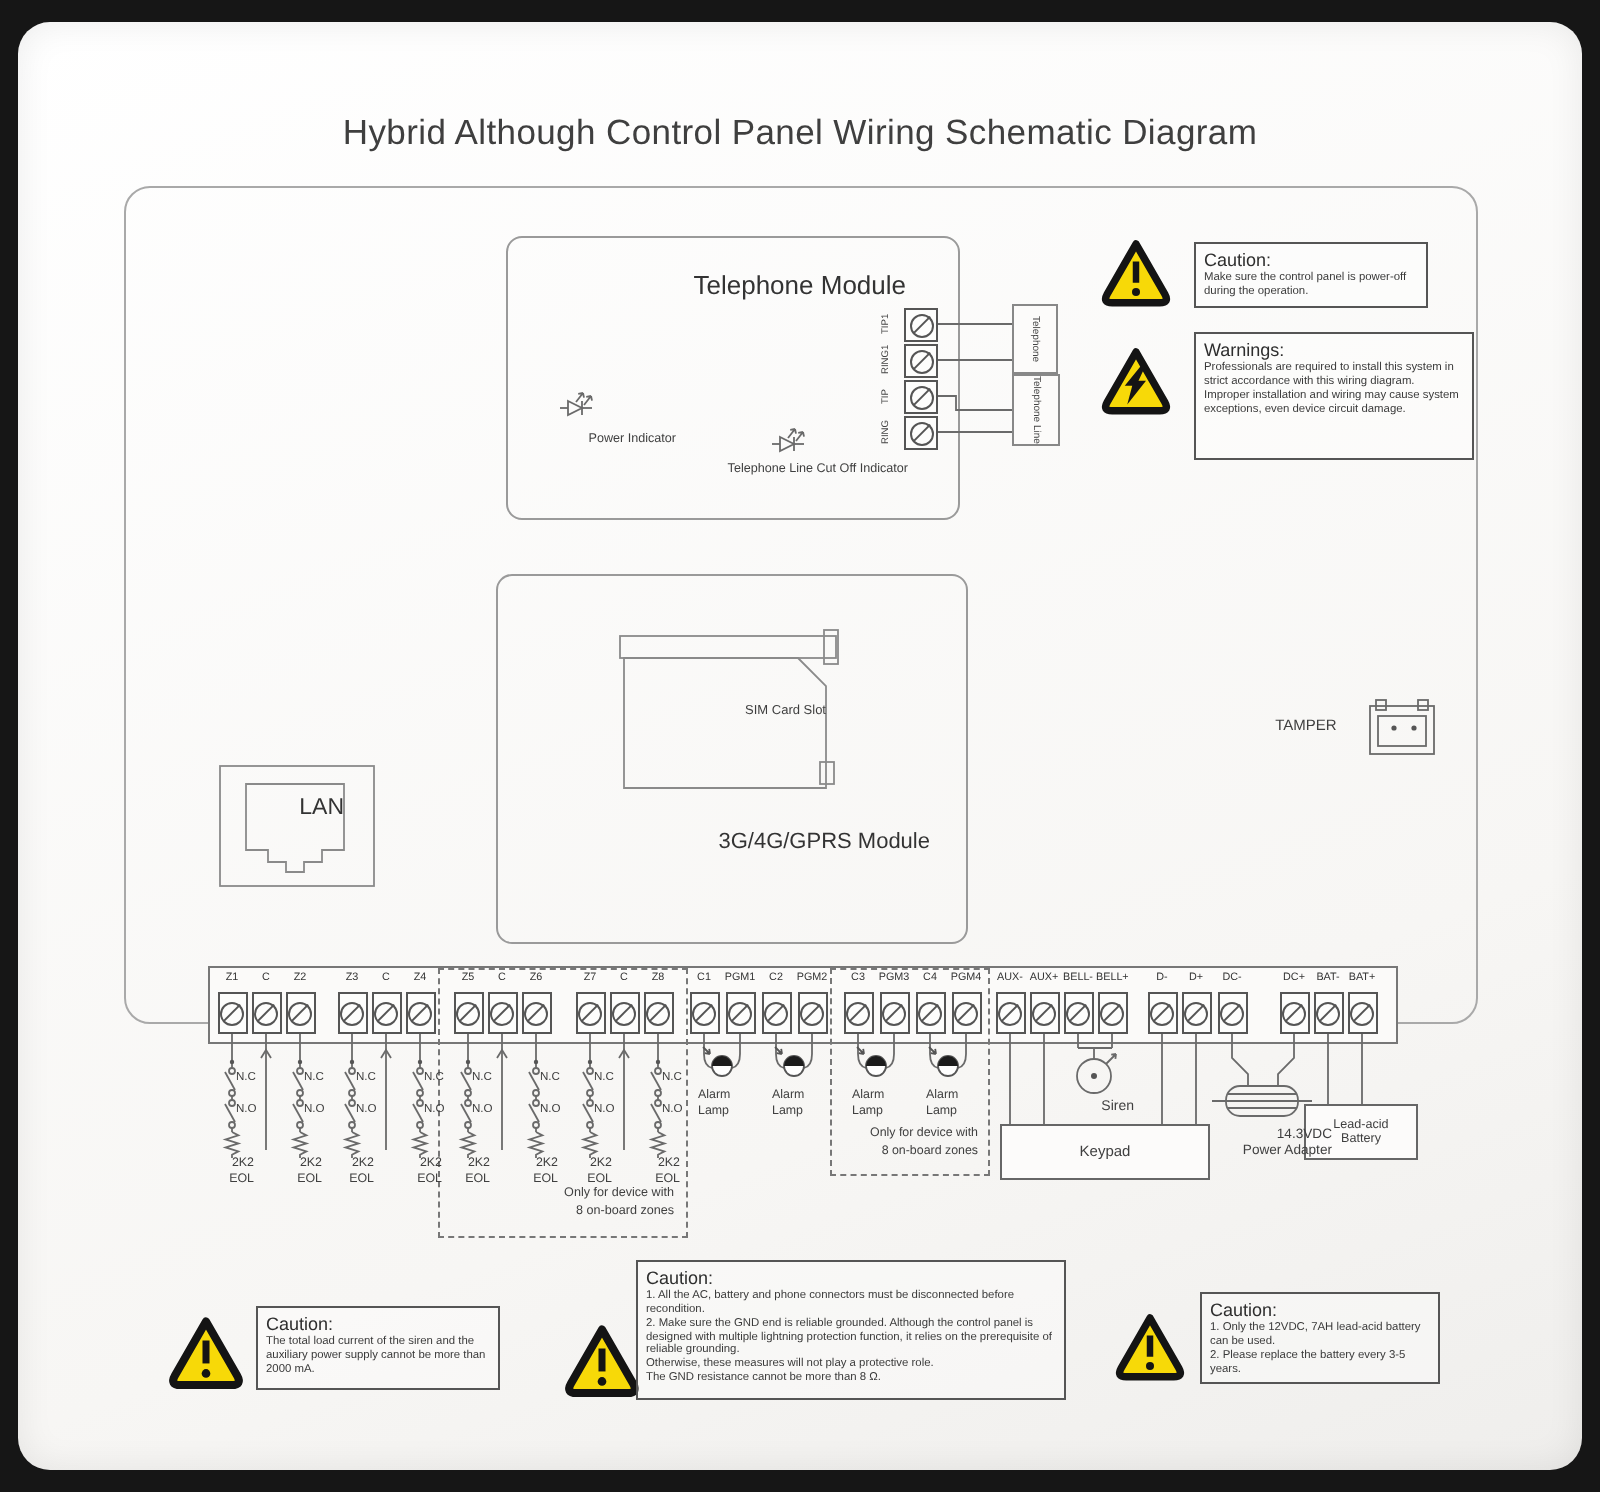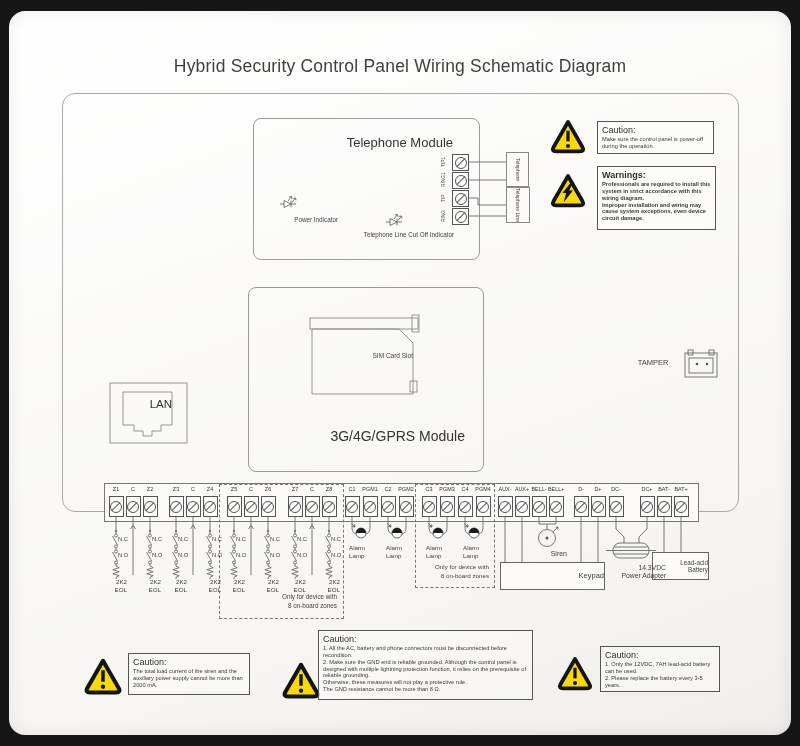--- a/index.html
+++ b/index.html
@@ -23,29 +23,29 @@
   .screw i:after{content:"";position:absolute;left:-1px;top:4px;width:12px;height:1.4px;background:#555;transform:rotate(-45deg);}
   .screw-sm{width:15px;height:15px;border:1px solid #555;display:flex;align-items:center;justify-content:center;background:#fdfdfc;z-index:3;position:absolute;}
   .screw-sm i{display:block;width:10px;height:10px;border:1px solid #555;border-radius:50%;position:relative;}
   .screw-sm i:after{content:"";position:absolute;left:-1px;top:4px;width:12px;height:1.4px;background:#555;transform:rotate(-45deg);}
   .vtext{writing-mode:vertical-rl;transform:rotate(180deg);font-size:4.8px;color:#444;z-index:4;text-align:center;}
   .destbox{border:1px solid #888;background:#fcfbfa;z-index:3;display:flex;align-items:center;justify-content:center;}
   .destbox .v{writing-mode:vertical-lr;font-size:5px;color:#444;line-height:1.6;text-align:center;}
   .notice{border:1px solid #555;background:rgba(255,255,255,.35);z-index:3;padding:3px 4px 2px;box-sizing:border-box;}
   .notice .nt{font-size:9px;color:#2e2e2e;margin-bottom:1px;}
   .notice .nb{font-size:5.7px;color:#3a3a3a;line-height:1.2;}
-  .wirebox{border:1px solid #666;background:#fcfbfa;z-index:3;display:flex;align-items:flex-end;justify-content:center;flex-direction:column;}
+  .wirebox{border:1px solid #666;background:#fcfbfa;z-index:3;display:flex;align-items:center;justify-content:center;flex-direction:column;}
 </style>
 </head>
 <body>
 
 <div id="stage">
   <div class="abs sheet"></div>
 
-  <div class="abs page-title lbl">Hybrid Security Control Panel Wiring Schematic Diagram</div>
+  <div class="abs page-title lbl">Hybrid Although Control Panel Wiring Schematic Diagram</div>
 
   <div class="abs outline" style="left:62px;top:93px;width:675px;height:417px;"></div>
 
   <div class="abs modbox" style="left:253px;top:118px;width:225px;height:140px;"></div>
   <div class="abs lbl ctr" style="left:278px;top:136px;width:175px;font-size:13px;color:#333;">Telephone Module</div>
   <div class="abs lbl ctr" style="left:238px;top:216px;width:100px;font-size:6.3px;">Power Indicator</div>
   <div class="abs lbl ctr" style="left:334px;top:231px;width:120px;font-size:6.3px;">Telephone Line Cut Off Indicator</div>
 
   <div class="screw-sm" style="left:452px;top:154px;">
       <i></i>
@@ -68,29 +68,29 @@
     <span class="v">Telephone</span>
   </div>
   <div class="abs destbox" style="left:506px;top:187px;width:22px;height:34px;">
     <span class="v">Telephone Line</span>
   </div>
 
   <div class="abs notice" style="left:597px;top:121px;width:117px;height:33px;">
     <div class="nt">Caution:</div>
     <div class="nb">Make sure the control panel is power-off during the operation.</div>
   </div>
-  <div class="abs notice" style="left:597px;top:166px;width:119px;height:64px;font-weight:bold;">
+  <div class="abs notice" style="left:597px;top:166px;width:140px;height:64px;">
     <div class="nt">Warnings:</div>
     <div class="nb">Professionals are required to install this system in strict accordance with this wiring diagram.</div>
     <div class="nb">Improper installation and wiring may cause system exceptions, even device circuit damage.</div>
   </div>
 
   <div class="abs modbox" style="left:248px;top:287px;width:234px;height:183px;"></div>
   <div class="abs lbl ctr" style="left:313px;top:352px;width:100px;font-size:6.5px;">SIM Card Slot</div>
-  <div class="abs lbl ctr" style="left:265px;top:428px;width:200px;font-size:14px;color:#333;">3G/4G/GPRS Module</div>
+  <div class="abs lbl ctr" style="left:265px;top:415px;width:200px;font-size:11px;color:#333;">3G/4G/GPRS Module</div>
 
   <div class="abs lbl ctr" style="left:122px;top:398px;width:50px;font-size:11.5px;color:#333;">LAN</div>
 
   <div class="abs lbl" style="left:628px;top:359px;width:50px;font-size:7.5px;text-align:center;">TAMPER</div>
 
   <div class="abs stripbox"></div>
 
   <div class="abs dashed" style="left:219px;top:484px;width:123px;height:133px;"></div>
   <div class="abs dashed" style="left:415px;top:484px;width:78px;height:102px;"></div>
   <div class="abs lbl ctr" style="left:225px;top:593px;width:112px;font-size:6.3px;">Only for device with</div>

